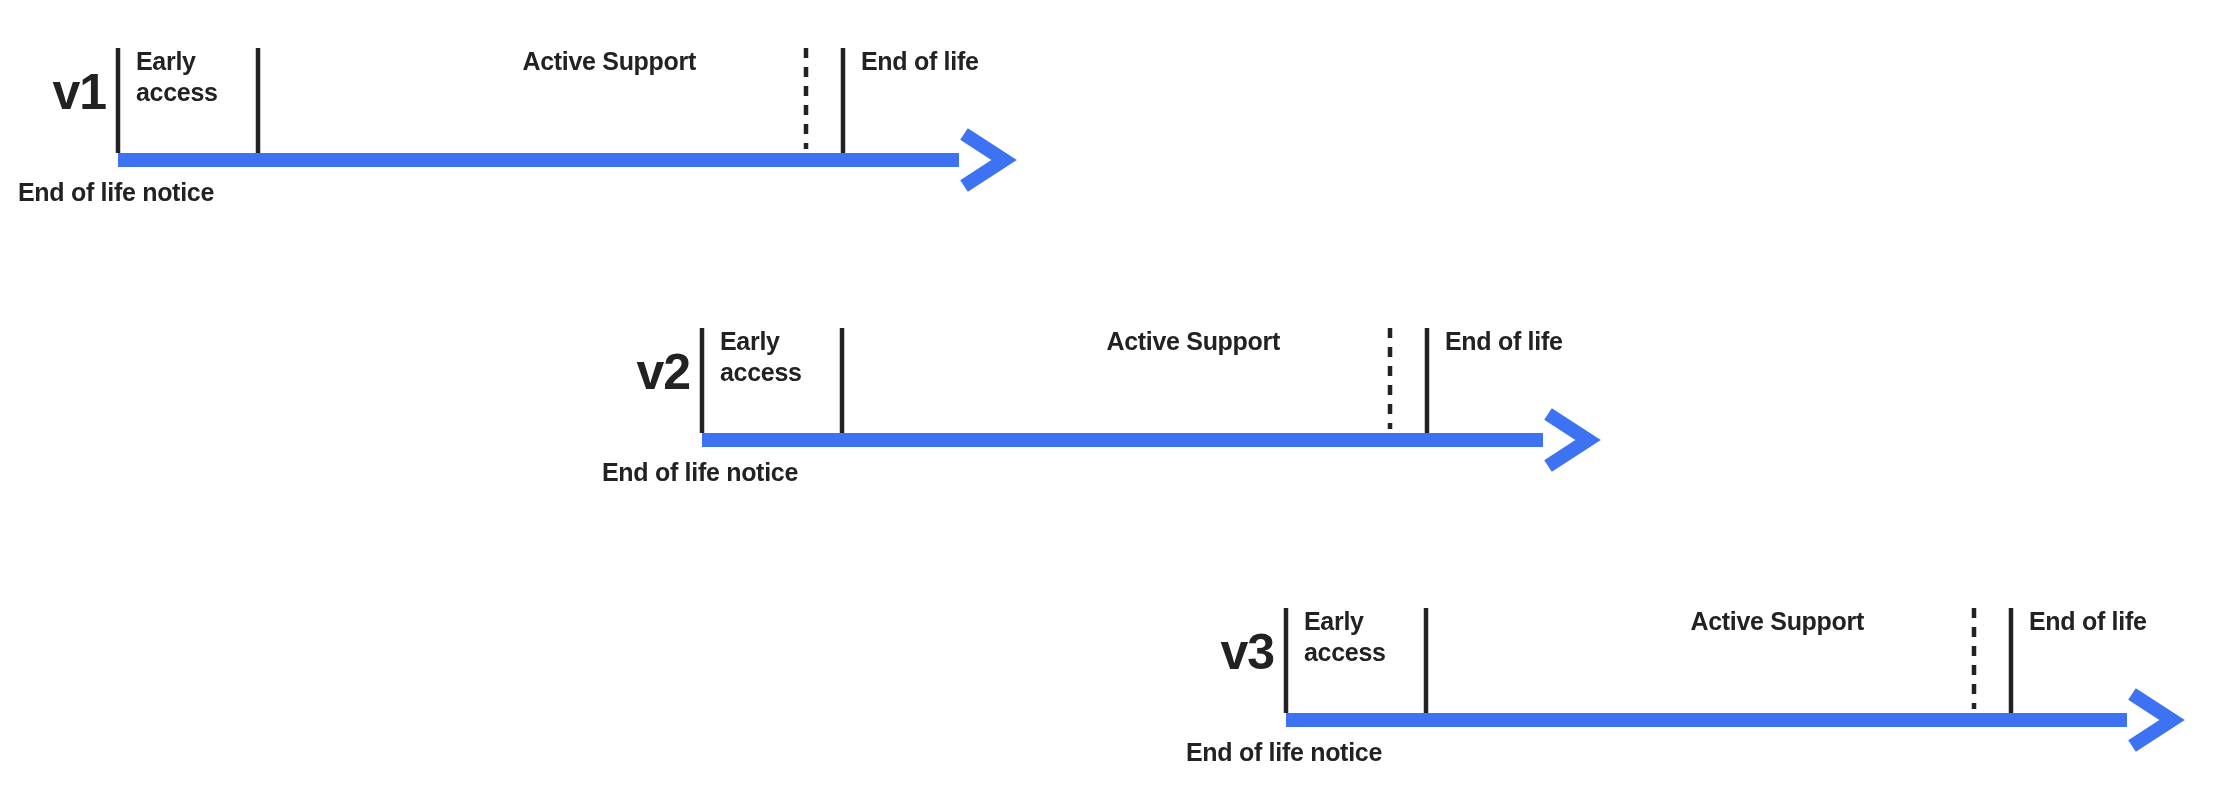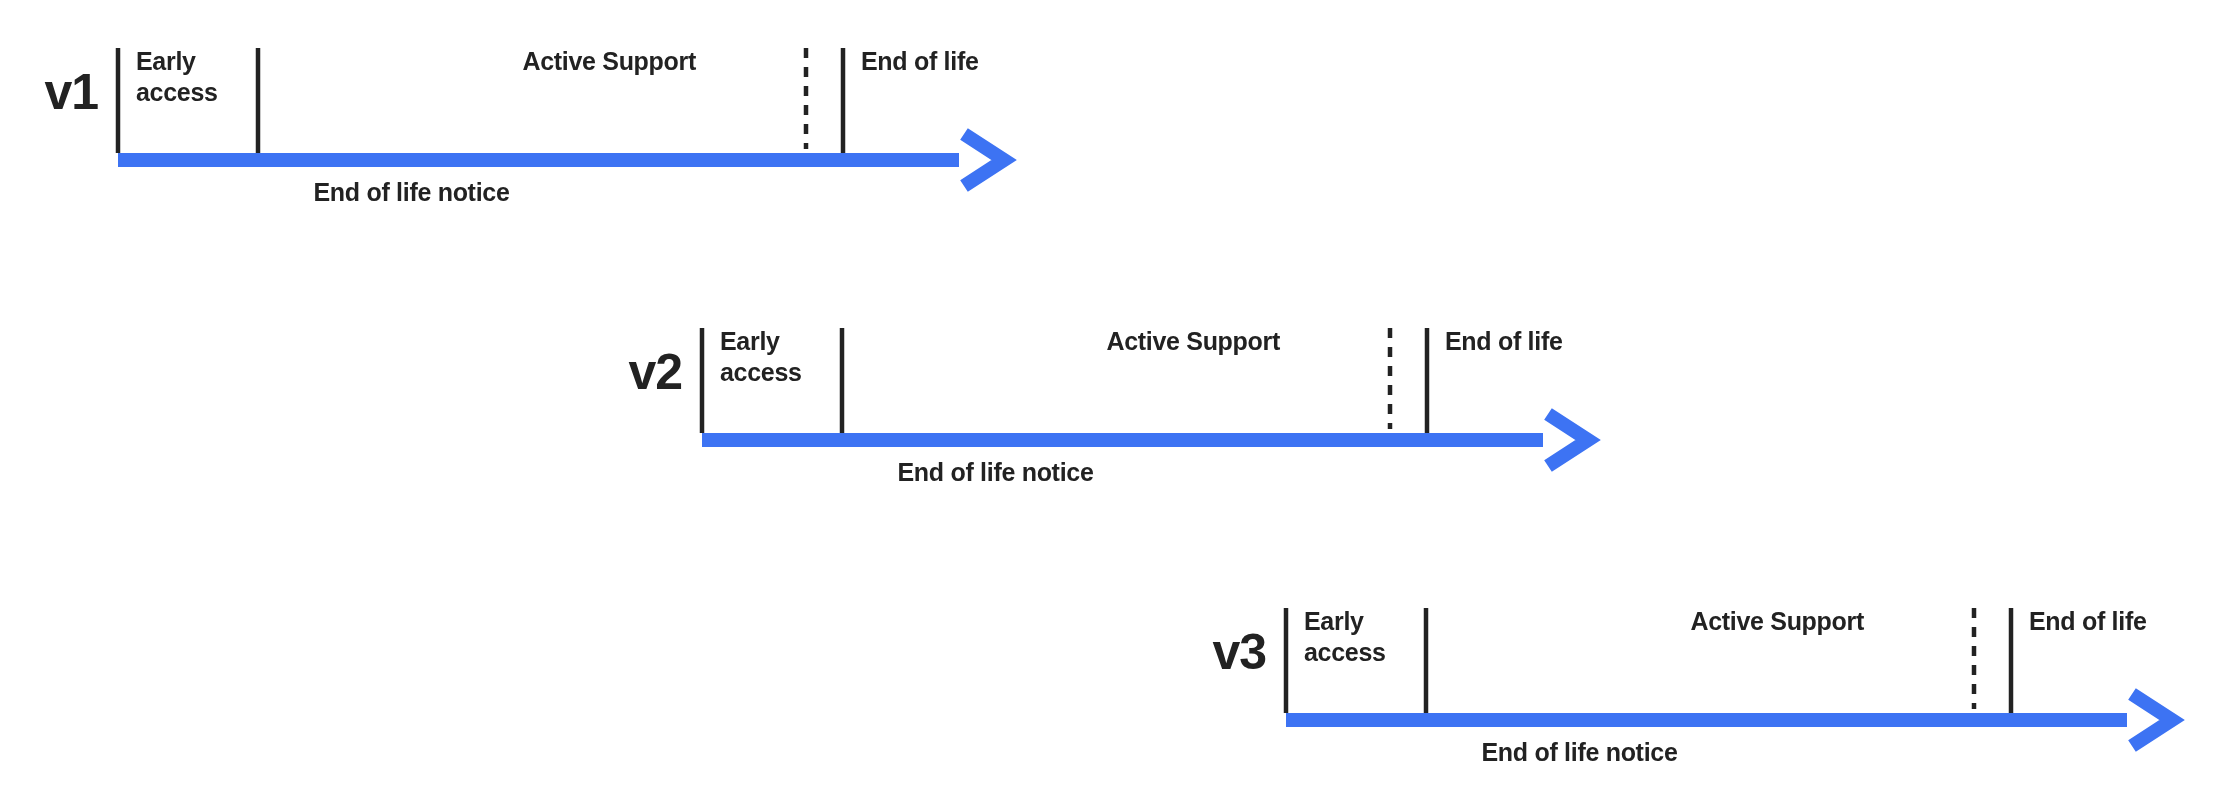--- a/index.html
+++ b/index.html
@@ -24,21 +24,21 @@
   .timeline .gfx {
     position: absolute;
     left: 0;
     top: 0;
     width: 1020px;
     height: 215px;
     display: block;
   }
   .version {
     position: absolute;
-    left: 0;
+    left: 8px;
     top: 28px;
     width: 80px;
     text-align: right;
     font-size: 50px;
     line-height: 52px;
     font-weight: 700;
     letter-spacing: -1px;
     color: #222222;
     white-space: nowrap;
   }
@@ -46,21 +46,21 @@
     position: absolute;
     font-size: 25px;
     line-height: 31px;
     font-weight: 700;
     letter-spacing: -0.3px;
     color: #222222;
   }
   .lbl.early   { left: 118px; top: 8px; width: 112px; }
   .lbl.active  { left: 258px; top: 8px; width: 420px; white-space: nowrap; text-align: right; }
   .lbl.eol     { left: 843px; top: 8px; width: 175px; white-space: nowrap; }
-  .lbl.notice  { left: 0; top: 139px; width: 787px; text-align: center; white-space: nowrap; }
+  .lbl.notice  { left: 0; top: 139px; width: 787px; text-align: left; white-space: nowrap; }
   #t1 { left: 18px;   top: 38px;  }
   #t2 { left: 602px;  top: 318px; }
   #t3 { left: 1186px; top: 598px; }
 </style>
 </head>
 <body>
 
 <div class="canvas">
 
   <div class="timeline" id="t1">

